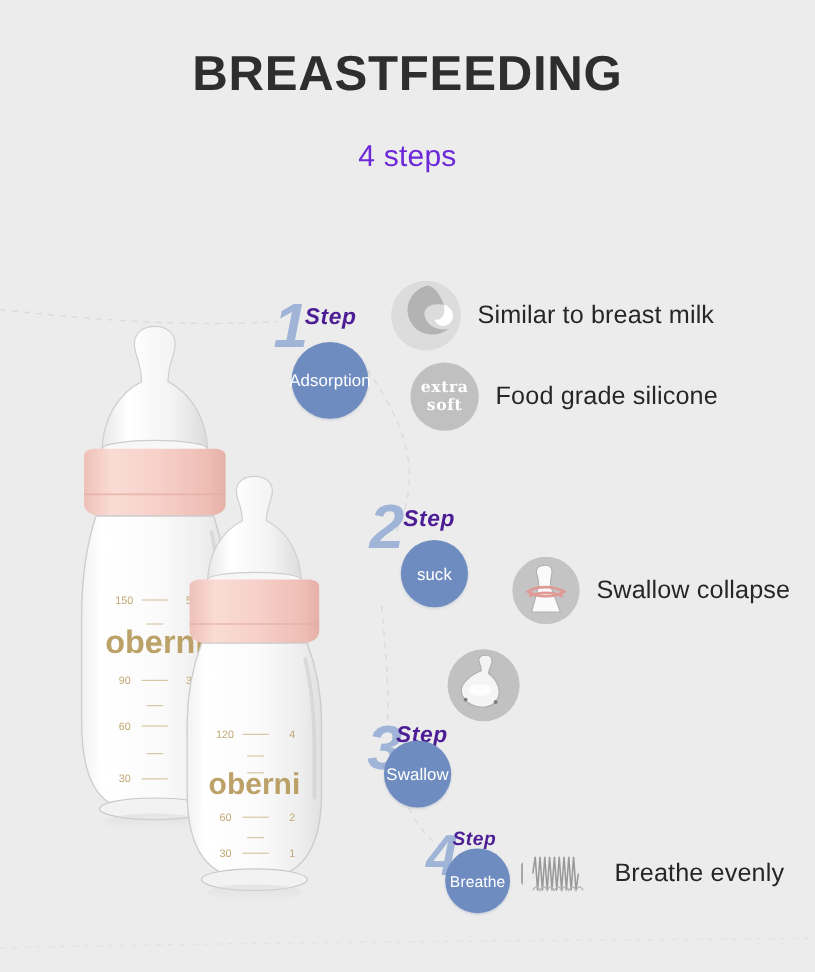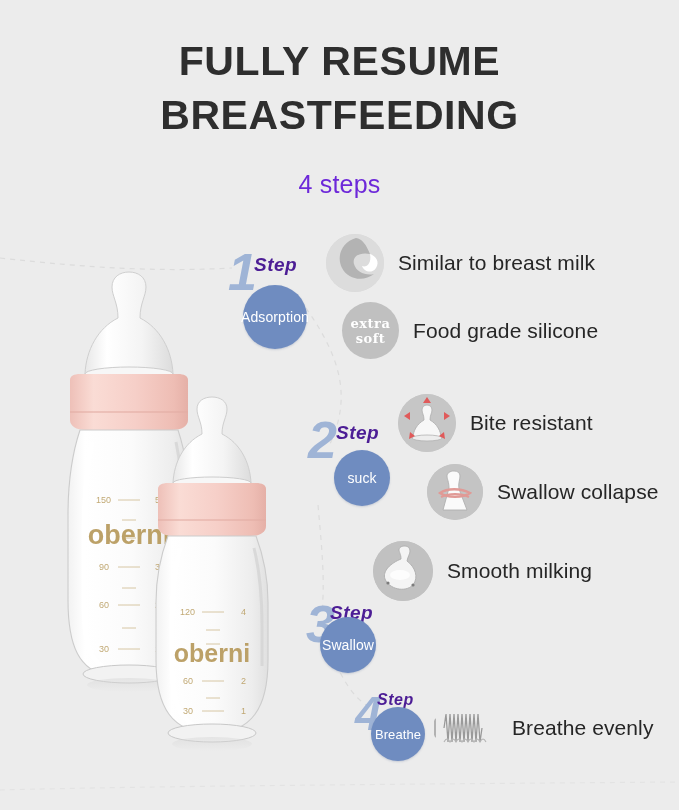--- a/index.html
+++ b/index.html
@@ -145,21 +145,20 @@
 
   <svg class="bg-arcs" viewBox="0 0 679 810">
     <path d="M0 258 C 90 268, 160 272, 232 268" fill="none" stroke="#dcdcdc" stroke-width="1.2" stroke-dasharray="5 5"></path>
     <path d="M300 300 C 345 360, 350 400, 330 444" fill="none" stroke="#dcdcdc" stroke-width="1.2" stroke-dasharray="5 5"></path>
     <path d="M318 505 C 322 550, 325 580, 322 612" fill="none" stroke="#dcdcdc" stroke-width="1.2" stroke-dasharray="5 5"></path>
     <path d="M336 664 C 348 690, 358 700, 368 706" fill="none" stroke="#dcdcdc" stroke-width="1.2" stroke-dasharray="5 5"></path>
     <path d="M0 790 C 150 786, 420 784, 679 782" fill="none" stroke="#e3e3e3" stroke-width="1.2" stroke-dasharray="5 5"></path>
   </svg>
 
   <div class="header">
-    <div class="title-line">FULLY RESUME</div>
     <div class="title-line">BREASTFEEDING</div>
     <div class="subtitle">4 steps</div>
   </div>
 
   <div class="bottles">
     <svg class="bottle-svg" viewBox="0 0 330 530" width="330" height="530">
       <defs>
         <linearGradient id="glassGrad" x1="0" y1="0" x2="1" y2="0">
           <stop offset="0%" stop-color="#f2f2f2"></stop>
           <stop offset="14%" stop-color="#ffffff"></stop>
@@ -288,37 +287,20 @@
     </div>
     <div class="feature-label" style="margin-left:14px;">Food grade silicone</div>
   </div>
 
   <div class="step-group" style="left:308px; top:414px; width:130px; height:90px;">
     <div class="step-num" style="left:0px; top:0px;">2</div>
     <div class="step-word" style="left:28px; top:9px;">Step</div>
     <div class="step-badge" style="left:26px; top:36px; width:56px; height:56px; font-size:14px;">suck</div>
   </div>
 
-  <div class="feature" style="left:398px; top:394px;">
-    <div class="feature-icon" style="width:58px;height:58px;background:#c6c6c6;">
-      <svg viewBox="0 0 58 58" width="58" height="58">
-        <circle cx="29" cy="29" r="29" fill="#c6c6c6"></circle>
-        <path d="M26 26 C 26 21, 24 19, 24 16 C 24 13, 26 11, 29 11 C 32 11, 34 13, 34 16 C 34 19, 32 21, 32 26 C 39 30, 43 37, 43 44 L 15 44 C 15 37, 19 30, 26 26 Z" fill="#f7f7f7" stroke="#b2b2b2" stroke-width="0.9"></path>
-        <ellipse cx="29" cy="44" rx="15" ry="3" fill="#ededed" stroke="#b2b2b2" stroke-width="0.8"></ellipse>
-        <g fill="#e05a5a">
-          <path d="M29 3 l4 6 h-8 z"></path>
-          <path d="M52 22 l-6 4 v-8 z"></path>
-          <path d="M6 22 l6 4 v-8 z"></path>
-          <path d="M47 45 l-6 -3 5 -4 z"></path>
-          <path d="M11 45 l6 -3 -5 -4 z"></path>
-        </g>
-      </svg>
-    </div>
-    <div class="feature-label" style="margin-left:14px;">Bite resistant</div>
-  </div>
 
   <div class="feature" style="left:427px; top:464px;">
     <div class="feature-icon" style="width:56px;height:56px;background:#c4c4c4;">
       <svg viewBox="0 0 56 56" width="56" height="56">
         <circle cx="28" cy="28" r="28" fill="#c4c4c4"></circle>
         <path d="M22 24 C 22 18, 20 15, 20 12 C 20 9, 23 7, 27 7 C 31 7, 33 9, 33 12 C 33 16, 31 19, 32 25 L 40 46 L 16 46 Z" fill="#fafafa" stroke="#b0b0b0" stroke-width="0.9"></path>
         <path d="M13 29 C 20 24, 34 24, 43 29 C 36 34, 20 34, 13 29 Z" fill="none" stroke="#e09a96" stroke-width="2.4"></path>
         <path d="M14 33 C 22 29, 34 29, 42 33" fill="none" stroke="#e09a96" stroke-width="2"></path>
       </svg>
     </div>
@@ -328,21 +310,20 @@
   <div class="feature" style="left:373px; top:541px;">
     <div class="feature-icon" style="width:60px;height:60px;background:#c1c1c1;">
       <svg viewBox="0 0 60 60" width="60" height="60">
         <circle cx="30" cy="30" r="30" fill="#c1c1c1"></circle>
         <path d="M28 18 C 28 13, 26 11, 26 9 C 26 6, 29 5, 32 5 C 35 5, 37 7, 37 10 C 37 13, 35 15, 34 20 C 42 26, 46 36, 40 44 C 32 52, 16 48, 12 38 C 9 30, 18 22, 28 18 Z" fill="#f6f6f6" stroke="#aeaeae" stroke-width="0.9" opacity="0.97"></path>
         <ellipse cx="27" cy="34" rx="10" ry="5" fill="#ffffff" opacity="0.8"></ellipse>
         <circle cx="15" cy="42" r="1.6" fill="#7c7c7c"></circle>
         <circle cx="40" cy="44" r="1.6" fill="#7c7c7c"></circle>
       </svg>
     </div>
-    <div class="feature-label" style="margin-left:14px;">Smooth milking</div>
   </div>
 
   <div class="step-group" style="left:306px; top:598px; width:130px; height:80px;">
     <div class="step-num" style="left:0px; top:0px;">3</div>
     <div class="step-word" style="left:24px; top:5px;">Step</div>
     <div class="step-badge" style="left:14px; top:19px; width:56px; height:56px; font-size:14px;">Swallow</div>
   </div>
 
 
   <div class="step-group" style="left:355px; top:688px; width:130px; height:80px;">

